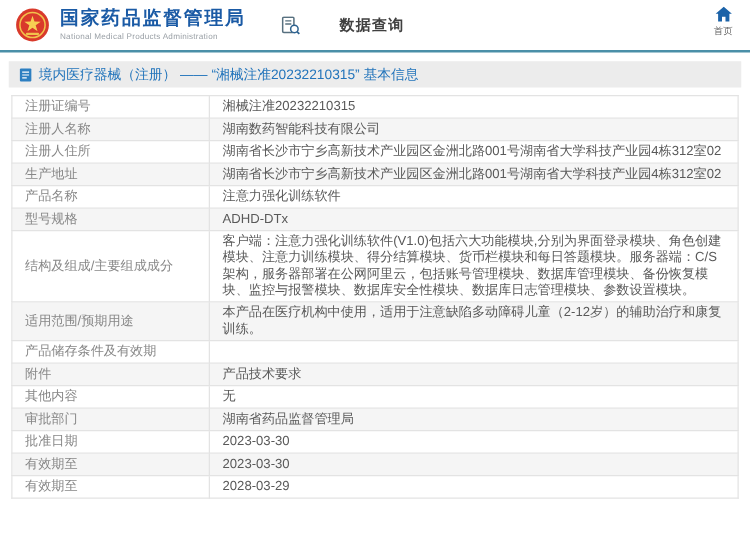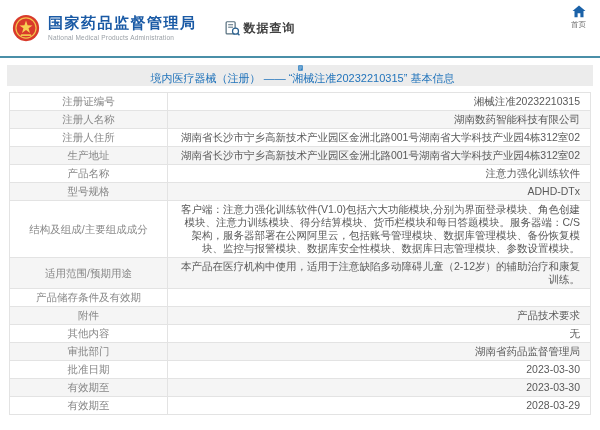--- a/index.html
+++ b/index.html
@@ -1,42 +1,42 @@
 <!DOCTYPE html>
 <html><head>
 <meta charset="utf-8">
 <style>
   * { box-sizing: border-box; margin: 0; padding: 0; }
   html,body { width:600px; height:430px; overflow:hidden; background:#fff;
     font-family:"Liberation Sans","DejaVu Sans",sans-serif; }
 
   
-  .header { position:relative; height:58px; background:#fff;
+  .header { position:relative; height:42px; background:#fff;
     border-bottom:2px solid #4a8fa8; display:flex; align-items:center; }
   .emblem { width:28px; height:28px; margin:0 8px 0 12px; flex:0 0 auto; }
   .org { display:flex; flex-direction:column; line-height:1.1; }
   .org-cn { font-size:15px; font-weight:bold; color:#1a5aa5; letter-spacing:1.5px; }
   .org-en { font-size:6.5px; color:#9aa0a6; margin-top:2px; letter-spacing:.2px; }
-  .dq { display:flex; align-items:center; margin-left:28px; cursor:pointer; }
+  .dq { display:flex; align-items:center; margin-left:28px; cursor:pointer;gap:28px; }
   .dq-label { font-size:12px; color:#404040; font-weight:bold; margin-left:4px; letter-spacing:1px; }
   .hnav { position:absolute; right:14px; top:5px; display:flex; gap:33px; }
   .hnav-item { display:flex; flex-direction:column; align-items:center; cursor:pointer; }
   .hnav-item .lbl { font-size:7.5px; color:#666; margin-top:2px; white-space:nowrap; }
 
   
   .crumbwrap { margin:7px 7px 6px 7px; background:#ececec; height:21px;
-    display:flex; align-items:center; padding:0 8px;flex-direction:column; }
+    display:flex; align-items:center; padding:0 8px; }
   .crumb-text { font-size:11px; color:#2274bb; margin-left:5px; white-space:nowrap; }
 
   
   .tablewrap { margin:0 9px; }
   table { width:100%; border-collapse:collapse; table-layout:fixed; }
   td { border:1px solid #e3e3e3; font-size:10.5px; line-height:13px;
-       padding:2px 10px; color:#595959; word-break:break-all;text-align:right; }
-  td.cell-label { width:158px; text-align:center; color:#878787; word-break:keep-all; }
+       padding:2px 10px; color:#595959; word-break:break-all; }
+  td.cell-label { width:158px; text-align:left; color:#878787; word-break:keep-all; }
   tr:nth-child(even) td { background:#f5f5f5; }
   tr:nth-child(odd)  td { background:#ffffff; }
 </style>
 </head>
 <body>
 
 <div class="header">
   <svg class="emblem" viewBox="0 0 32 32">
     <circle cx="16" cy="16" r="15" fill="#d93a2b"></circle>
     <circle cx="16" cy="16" r="11.5" fill="none" stroke="#f2c34c" stroke-width="1.4"></circle>

